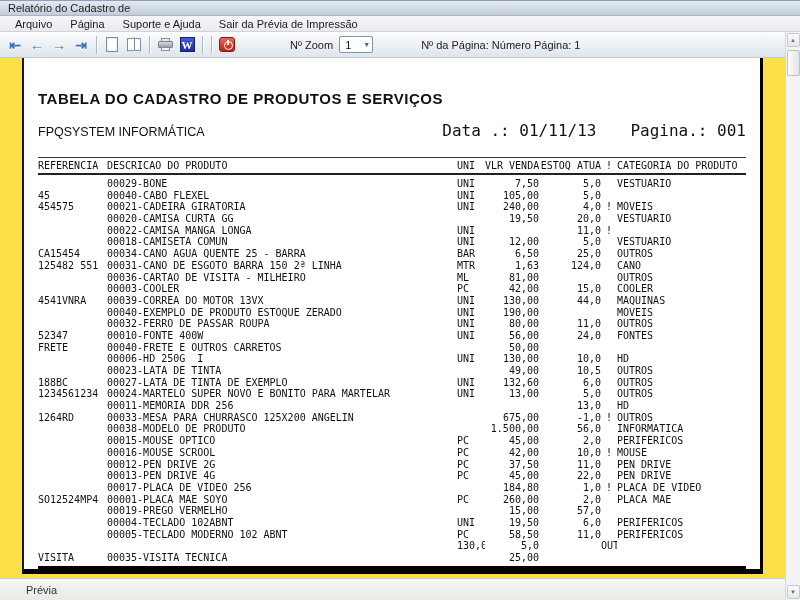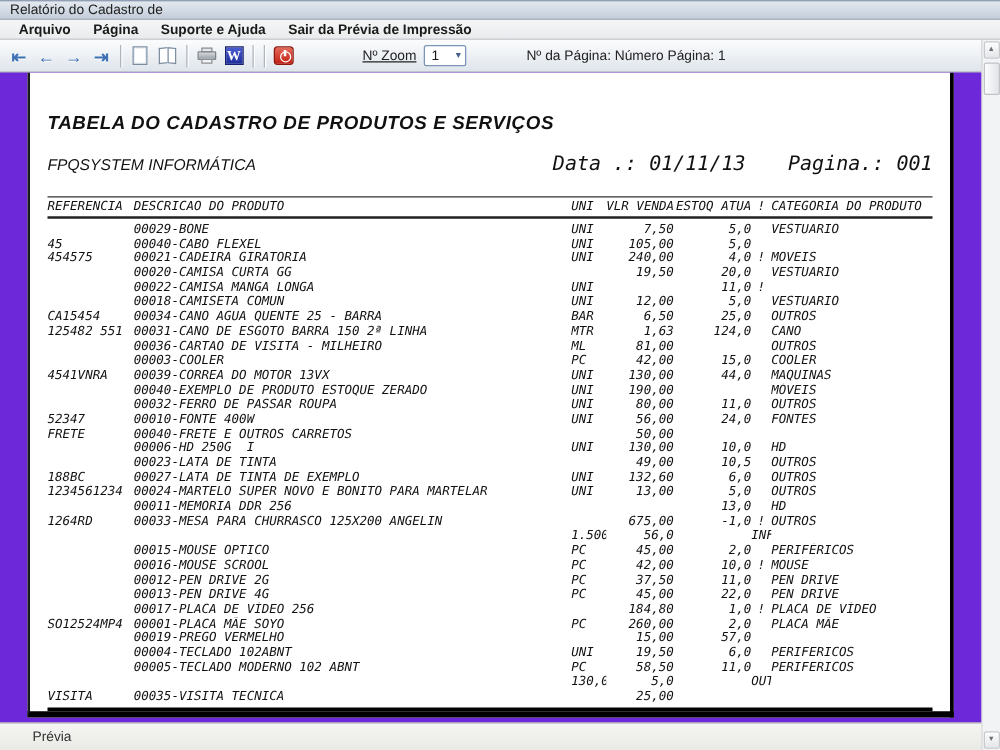--- a/index.html
+++ b/index.html
@@ -16,21 +16,21 @@
     font-size:11px; color:#222;
   }
 
   
   .menubar {
     position:absolute; top:16px; left:0; right:0; height:16px;
     background:linear-gradient(#f6f6f6,#e9ebee);
     border-bottom:1px solid #cfd2d6;
     display:flex; align-items:center; gap:0; padding-left:6px;
   }
-  .menu-item { padding:1px 9px; cursor:default;font-weight:bold; }
+  .menu-item { padding:1px 9px; cursor:default; }
 
   
   .toolbar {
     position:absolute; top:32px; left:0; right:15px; height:26px;
     background:linear-gradient(#fbfcfd,#dfe5ec);
     border-bottom:1px solid #c3c9d1;
     display:flex; align-items:center; padding-left:4px;
   }
   .tb-btn {
     width:22px; height:20px; display:flex; align-items:center; justify-content:center;
@@ -57,42 +57,42 @@
   }
 
   .icon-power {
     width:16px; height:15px; background:linear-gradient(#e46a5a,#c22013);
     border:1px solid #8e170d; border-radius:3px; position:relative;
   }
   .icon-power::before { content:""; position:absolute; left:4px; top:3px; width:7px; height:7px;
     border:1.5px solid #fff; border-radius:50%; }
   .icon-power::after { content:""; position:absolute; left:7px; top:2px; width:1.5px; height:5px; background:#fff; }
 
-  .zoom-label { margin-left:52px; color:#222;text-decoration:underline; }
+  .zoom-label { margin-left:52px; color:#222; }
   .zoom-select {
     margin-left:6px; width:34px; height:17px; background:#fff;
     border:1px solid #7a95b6; border-radius:2px;
     display:flex; align-items:center; justify-content:space-between;
     padding:0 2px 0 5px; cursor:pointer;
   }
   .zoom-select .chev { font-size:7px; color:#44618a; }
   .pageinfo { margin-left:48px; color:#222; }
 
   
   .vscroll {
     position:absolute; top:32px; right:0; bottom:0; width:15px;
     background:#f2f3f5; border-left:1px solid #d5d7da;
     display:flex; flex-direction:column; justify-content:space-between; align-items:center;
   }
   .vs-btn { width:13px; height:14px; background:linear-gradient(#fdfdfd,#e4e6e9); border:1px solid #c7cacd; border-radius:2px;
     font-size:6px; color:#6b7075; display:flex; align-items:center; justify-content:center; cursor:pointer; margin:1px 0; }
   .vs-thumb { position:absolute; top:18px; left:1px; width:13px; height:26px; background:linear-gradient(90deg,#fdfdfd,#e2e4e7); border:1px solid #bfc2c6; border-radius:2px; cursor:grab; }
 
   
-  .workspace { position:absolute; top:58px; left:0; right:15px; bottom:22px; background:#6d28d9; overflow:hidden;font-style:italic; }
+  .workspace { position:absolute; top:58px; left:0; right:15px; bottom:22px; background:#fde047; overflow:hidden; }
   .page {
     position:absolute; top:0; left:22px; width:741px; height:516px;
     background:#fff; border-left:2px solid #1a1a1a; border-right:3px solid #000; border-bottom:5px solid #000;
   }
   .rpt-title { margin:32px 0 0 14px; font-size:15px; font-weight:bold; letter-spacing:0.5px; color:#111; }
   .rpt-subtitle { margin:3px 0 0 14px; font-size:12px; color:#222; }
   .rpt-company-row { margin:14px 14px 0 14px; display:flex; align-items:baseline; justify-content:space-between;
     border-bottom:1px solid #333; padding-bottom:17px; }
   .rpt-company { font-size:12.5px; color:#111; }
   .rpt-meta { font-family:"DejaVu Sans Mono", monospace; font-size:16px; color:#111; display:flex; gap:34px; }
@@ -396,20 +396,21 @@
     <span class="c-ref">1264RD</span>
     <span class="c-desc">00033-MESA PARA CHURRASCO 125X200 ANGELIN</span>
     <span class="c-uni"></span>
     <span class="c-vlr">675,00</span>
     <span class="c-estoq">-1,0</span>
     <span class="c-flag">!</span>
     <span class="c-cat">OUTROS</span>
   </div>
           <div class="trow">
     <span class="c-ref"></span>
+    <span class="c-desc">00038-MODELO DE PRODUTO</span>
     <span class="c-uni"></span>
     <span class="c-vlr">1.500,00</span>
     <span class="c-estoq">56,0</span>
     <span class="c-flag"></span>
     <span class="c-cat">INFORMATICA</span>
   </div>
           <div class="trow">
     <span class="c-ref"></span>
     <span class="c-desc">00015-MOUSE OPTICO</span>
     <span class="c-uni">PC</span>

